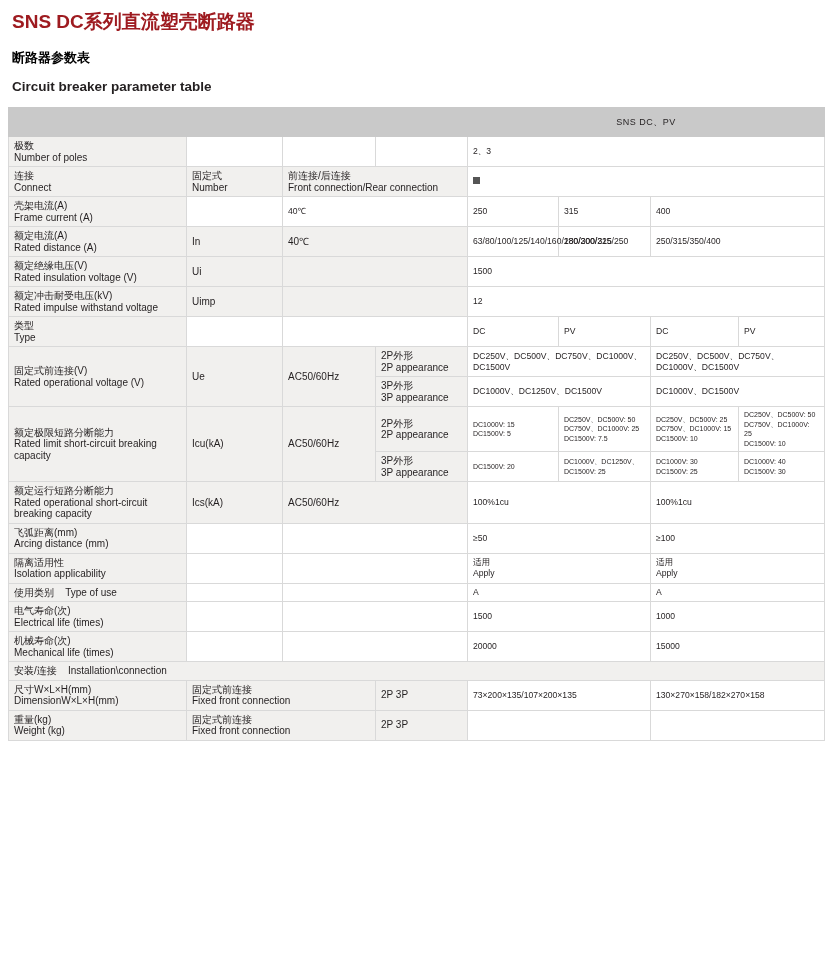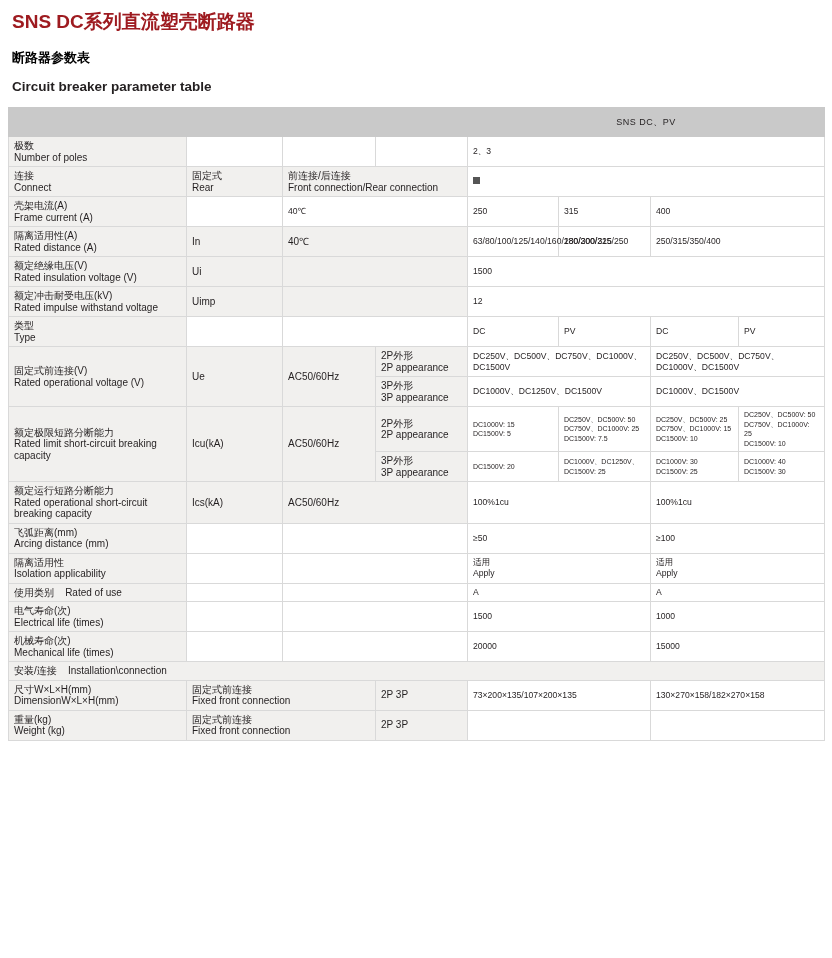--- a/index.html
+++ b/index.html
@@ -145,21 +145,21 @@
       <td class="ctr" colspan="4">2、3</td>
     </tr>
 
     <tr>
       <td class="lbl two-line">
         <span>连接</span>
         <span>Connect</span>
       </td>
       <td class="lbl two-line">
         <span>固定式</span>
-        <span>Rear</span>
+        <span>Number</span>
       </td>
       <td class="lbl two-line" colspan="2">
         <span>前连接/后连接</span>
         <span>Front connection/Rear connection</span>
       </td>
       <td class="ctr" colspan="4">
         <span class="sq"></span>
       </td>
     </tr>
 
@@ -170,21 +170,21 @@
       </td>
       <td></td>
       <td colspan="2">40℃</td>
       <td class="ctr">250</td>
       <td class="ctr">315</td>
       <td class="ctr" colspan="2">400</td>
     </tr>
 
     <tr>
       <td class="lbl two-line">
-        <span>隔离适用性(A)</span>
+        <span>额定电流(A)</span>
         <span>Rated distance (A)</span>
       </td>
       <td class="lbl">In</td>
       <td class="lbl" colspan="2">40℃</td>
       <td class="ctr cellpad">63/80/100/125/140/160/180/200/225/250</td>
       <td class="ctr">280/300/315</td>
       <td class="ctr" colspan="2">250/315/350/400</td>
     </tr>
 
     <tr>
@@ -318,21 +318,21 @@
       <td class="ctr two-line" colspan="2">
         <span>适用</span>
         <span>Apply</span>
       </td>
     </tr>
 
     <tr>
       <td class="lbl">
         <span>使用类别</span>
         &nbsp;&nbsp;
-        <span>Rated of use</span>
+        <span>Type of use</span>
       </td>
       <td></td>
       <td colspan="2"></td>
       <td class="ctr cellpad" colspan="2">A</td>
       <td class="ctr cellpad" colspan="2">A</td>
     </tr>
 
     <tr>
       <td class="lbl two-line">
         <span>电气寿命(次)</span>

